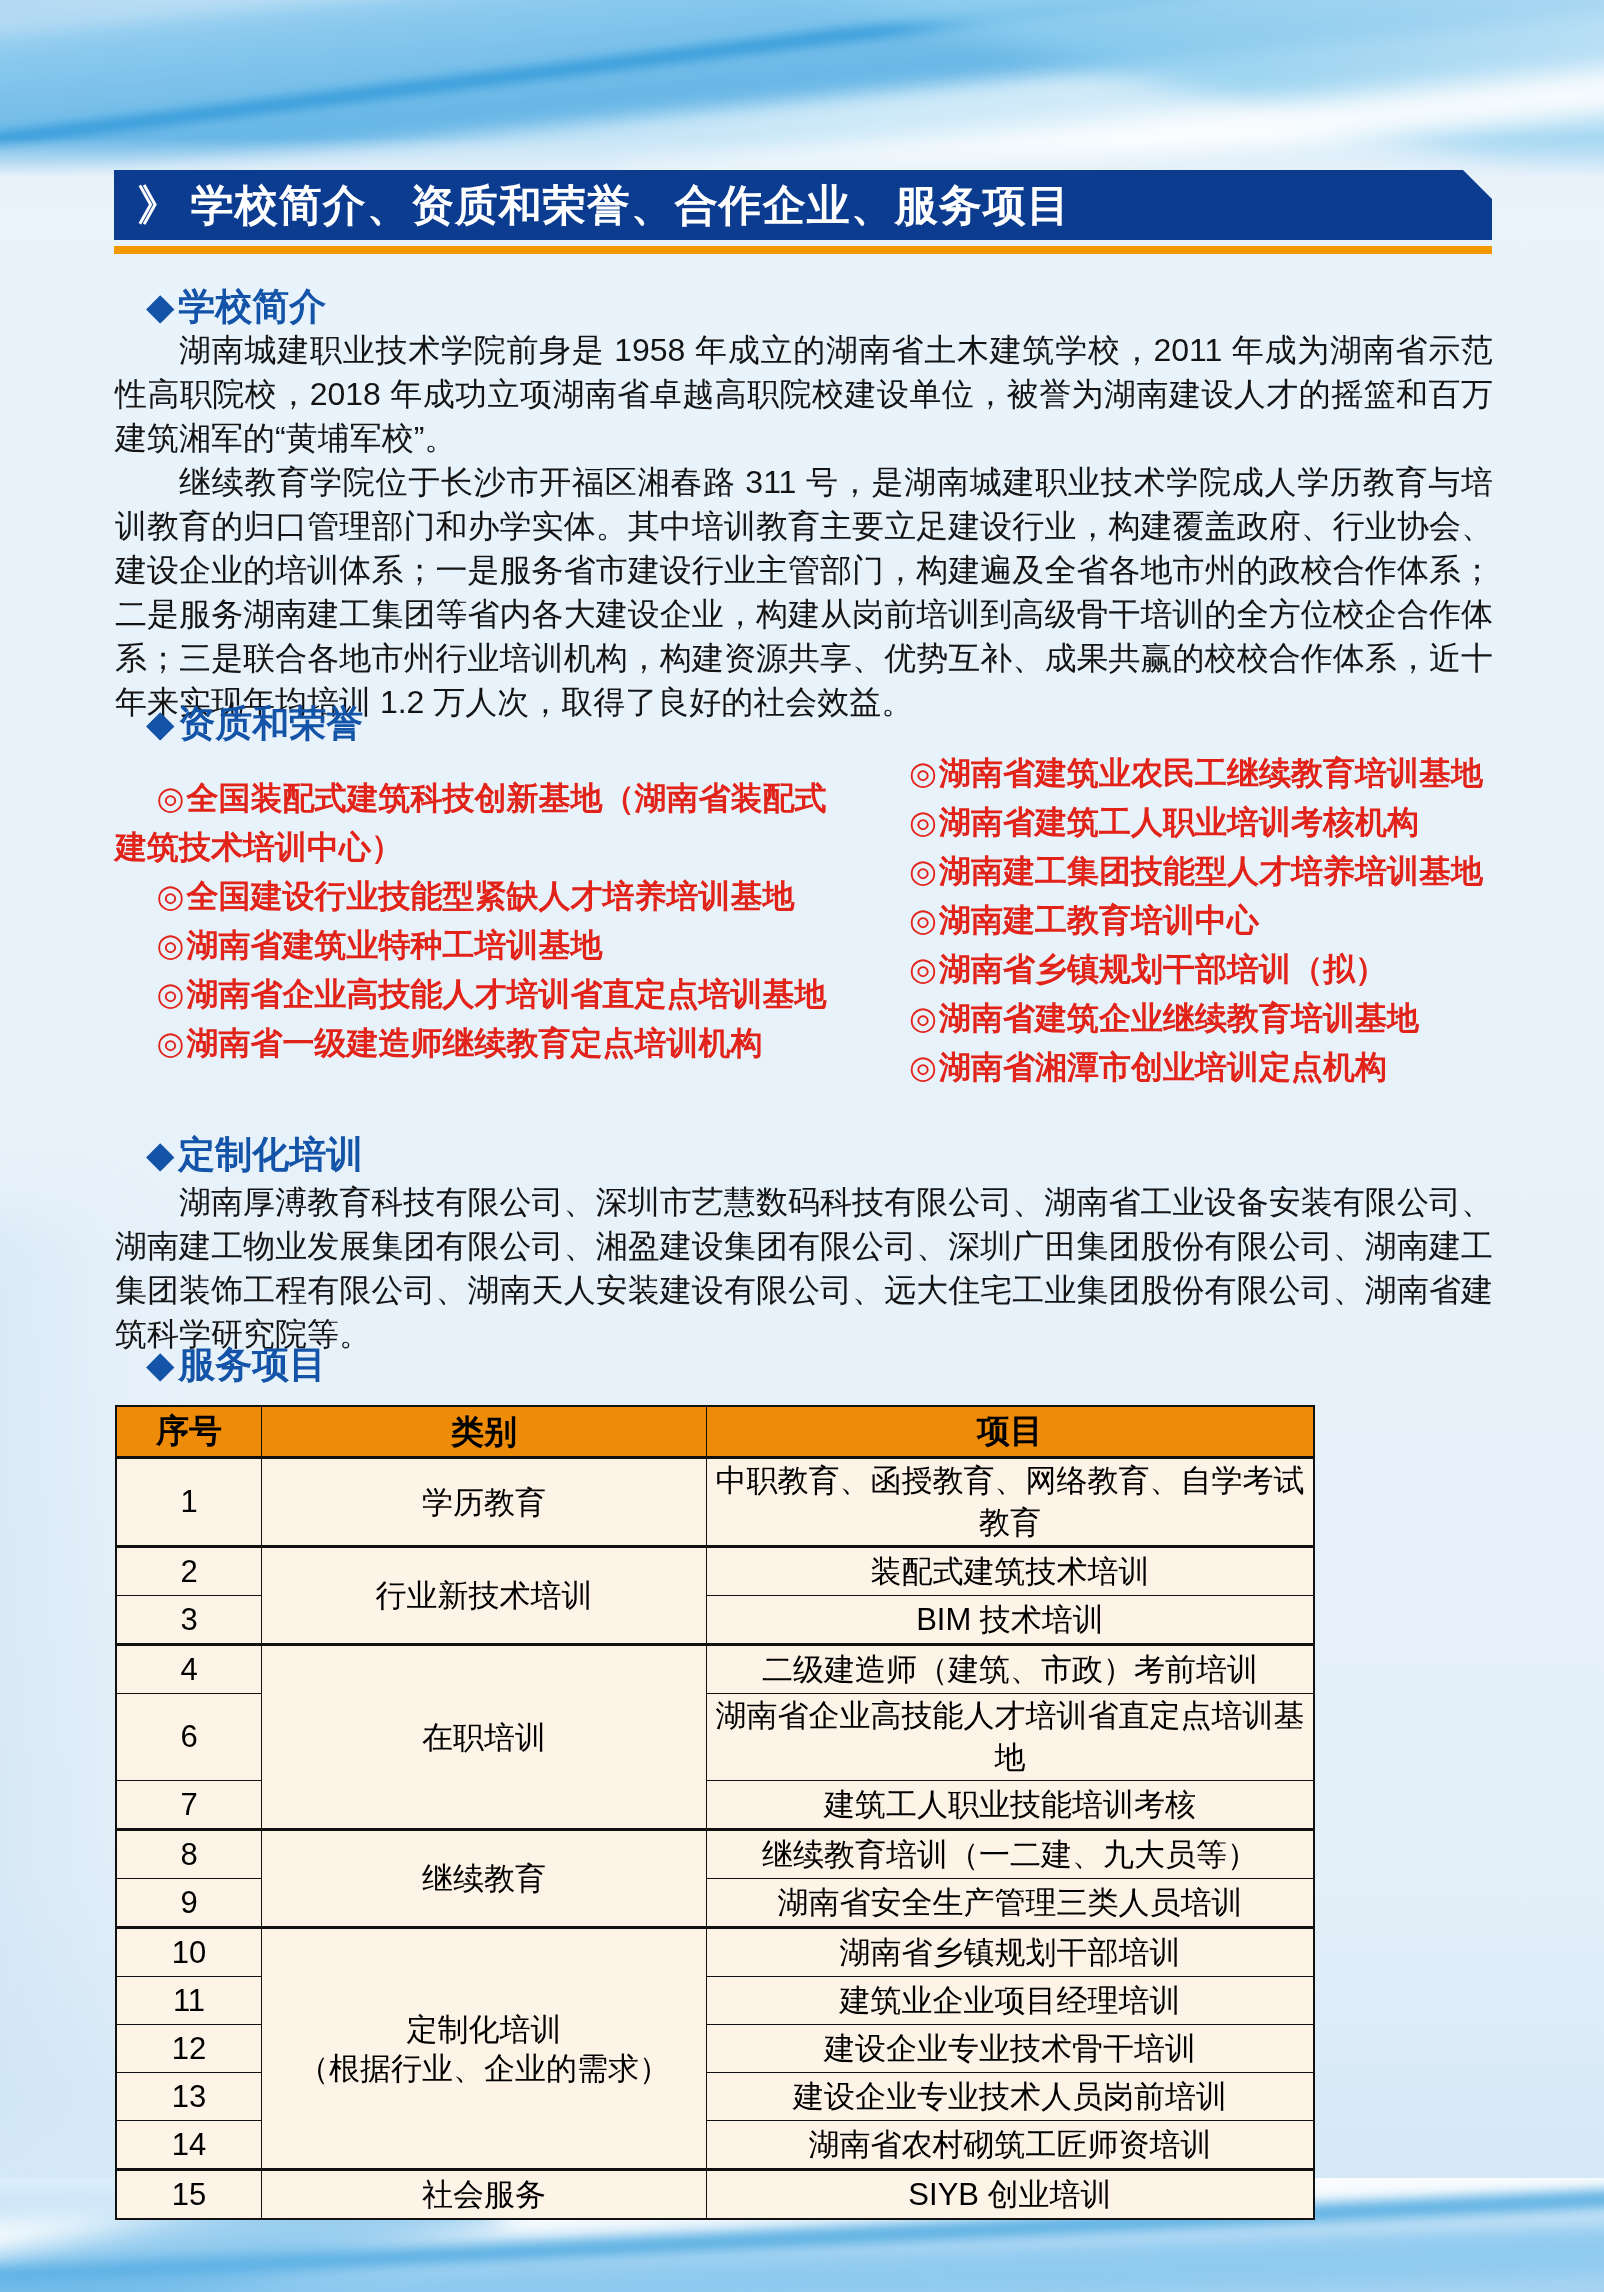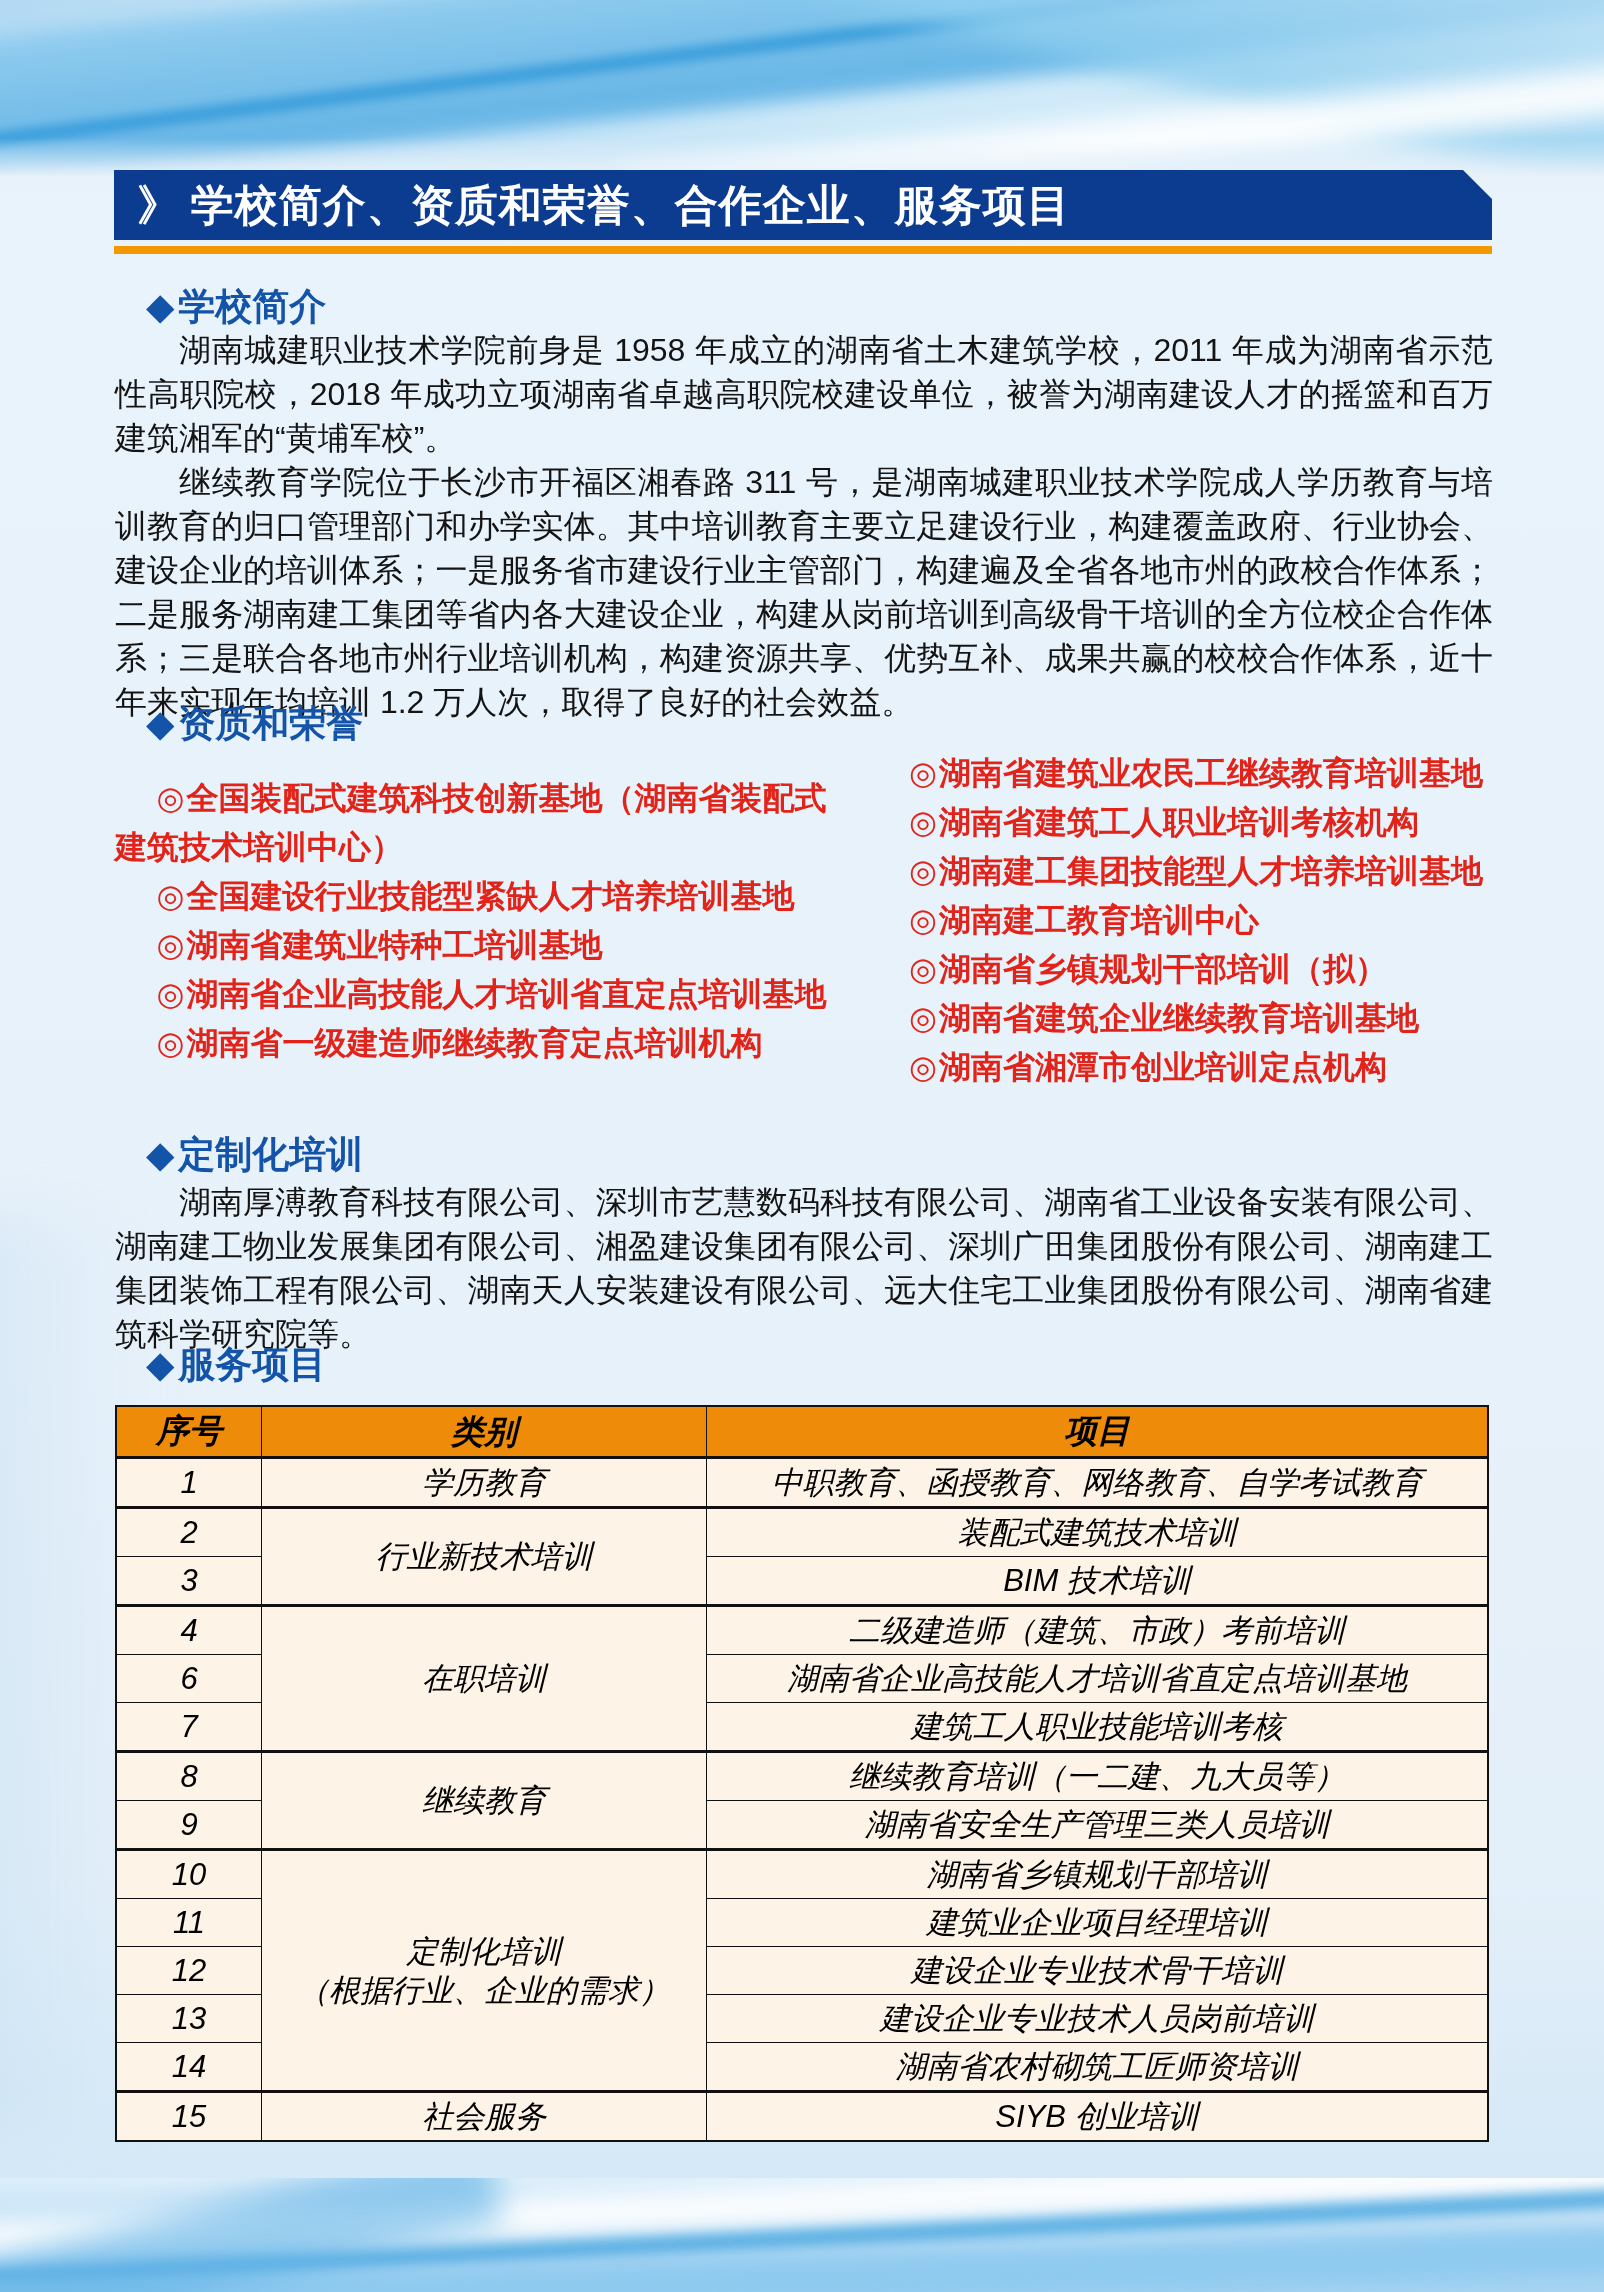--- a/index.html
+++ b/index.html
@@ -56,21 +56,21 @@
   .honors{position:absolute;left:115px;top:749px;width:1378px;display:flex;color:#e2231a;
           font-size:32px;line-height:49px;font-weight:bold;align-items:center;}
   .honors ul{list-style:none;margin:0;padding:0;}
   .honors li{text-indent:1.3em;}
   .honors .hleft{width:737px;}
   .honors .hdivider{width:1.9px;background:#1c1c1c;margin:3.9px 0 5.8px 0;}
   .honors .hright{flex:1;padding-left:13.6px;}
   .hbullet{margin-right:1.9px;}
 
   
-  .svc-table{position:absolute;left:115px;top:1405px;width:1374px;font-style:italic;}
+  .svc-table{position:absolute;left:115px;top:1405px;width:1200px;}
   .svc-table table{width:100%;border-collapse:collapse;border:2.9px solid #111;table-layout:fixed;}
   .svc-table th{background:#ee8c09;color:#000;font-weight:bold;font-size:33px;height:47px;
                 border:1.9px solid #111;}
   .svc-table td{background:#fdf3e6;color:#000;font-size:31px;height:45px;text-align:center;
                 border:1.9px solid #111;vertical-align:middle;}
   .svc-table .col-no{width:142px;}
   .svc-table .col-cat{width:442px;white-space:pre-line;line-height:39px;}
   .svc-table tr.group td{border-top:3.9px solid #111;}
 </style>
 </head>

